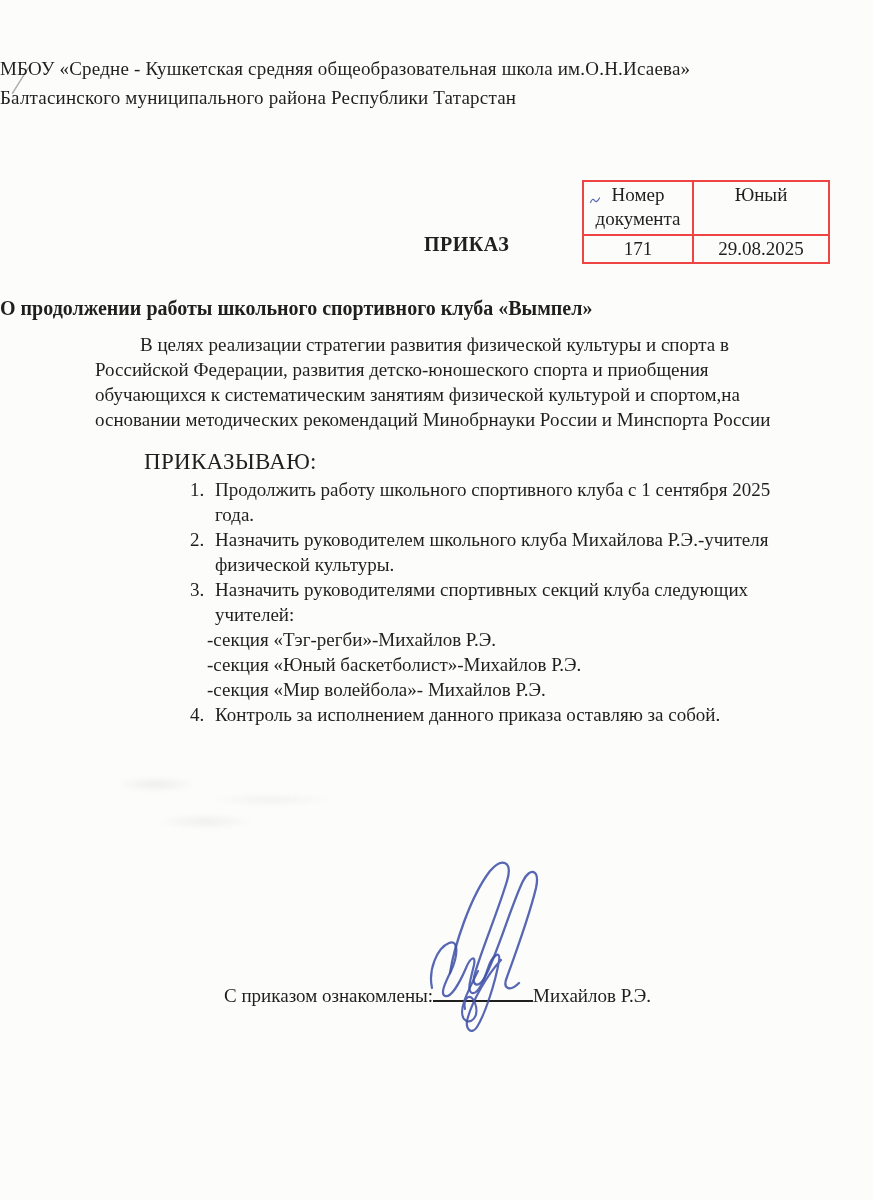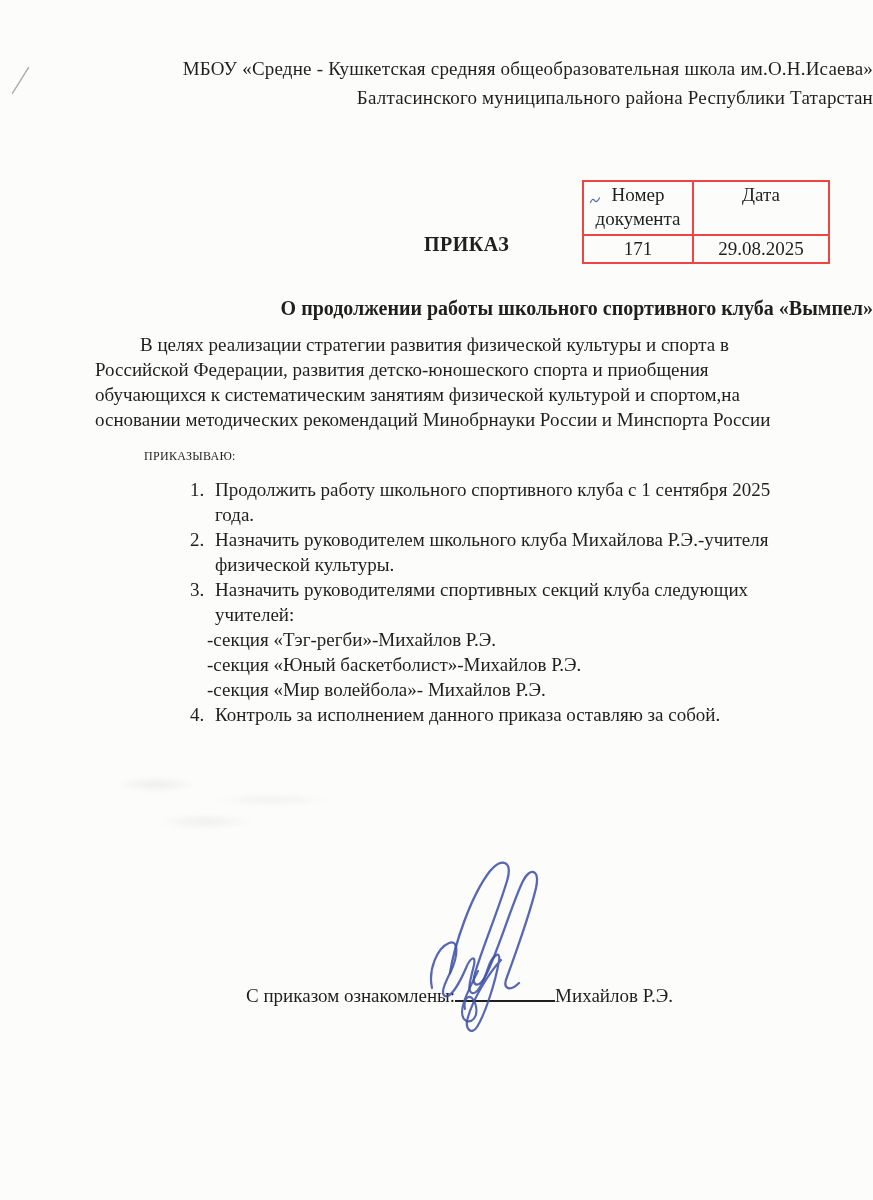--- a/index.html
+++ b/index.html
@@ -6,21 +6,21 @@
   .page{
     position:relative;
     width:873px;height:1200px;
     background:#fcfcfa;
     overflow:hidden;
     font-family:"Liberation Serif","DejaVu Serif",serif;
     color:#1f1f1f;
     font-size:19px;
   }
   .abs{position:absolute;}
-  .center{left:0;width:873px;text-align:right;}
+  .center{left:0;width:873px;text-align:left;}
 
   .doc-header{top:54px;line-height:29px;font-size:19px;letter-spacing:.2px;}
 
   .pen-mark{
     left:12px;top:93px;width:32px;height:0;
     border-top:2px solid #b3b3ae;
     transform:rotate(-58deg);transform-origin:left center;
     border-radius:2px;
   }
   .smudge{
@@ -50,31 +50,31 @@
 
   .ink-tick{left:589px;top:196px;}
 
   .subject{top:297px;font-weight:bold;font-size:20px;}
 
   .preamble{
     left:95px;top:332px;width:718px;
     line-height:25px;text-indent:45px;text-align:left;
   }
 
-  .decree{left:144px;top:449px;font-size:12px;letter-spacing:.3px;}
+  .decree{left:144px;top:449px;font-size:23px;letter-spacing:.3px;}
 
   .list{left:190px;top:477px;width:625px;line-height:25px;}
   .li{display:flex;}
   .li .num{width:25px;flex:none;}
   .li .txt{width:595px;}
   .sub{margin-left:17px;font-family:Liberation Serif, serif;}
 
   .sig-row{white-space:nowrap;line-height:25px;}
   .sig-row-1{left:265px;top:907px;}
-  .sig-row-2{left:224px;top:983px;margin-left:22px;}
+  .sig-row-2{left:224px;top:983px;}
   .uline{display:inline-block;border-bottom:2px solid #20201f;}
   .uline-1{width:138px;}
   .uline-2{width:100px;}
 
   .ink{pointer-events:none;}
   .ink path{fill:none;stroke-linecap:round;stroke-linejoin:round;opacity:.88;}
 </style>
 </head>
 <body>
 
@@ -86,21 +86,21 @@
     <div>МБОУ «Средне - Кушкетская средняя общеобразовательная школа им.О.Н.Исаева»</div>
     <div>Балтасинского муниципального района Республики Татарстан</div>
   </div>
 
   <div class="abs order-title">ПРИКАЗ</div>
 
   <table class="info">
     <tbody>
       <tr>
         <td class="th col-num">Номер документа</td>
-        <td class="th col-date">Дата</td>
+        <td class="th col-date">Юный</td>
       </tr>
       <tr>
         <td class="val">171</td>
         <td class="val">29.08.2025</td>
       </tr>
     </tbody>
   </table>
 
   <svg class="abs ink ink-tick" width="12" height="9" viewBox="0 0 12 9">
     <path stroke-width="1.2" d="M1.5 6.5 Q3.5 1.5 5.5 4.5 Q7.5 7.5 10.5 2" stroke="#4052a8"></path>

